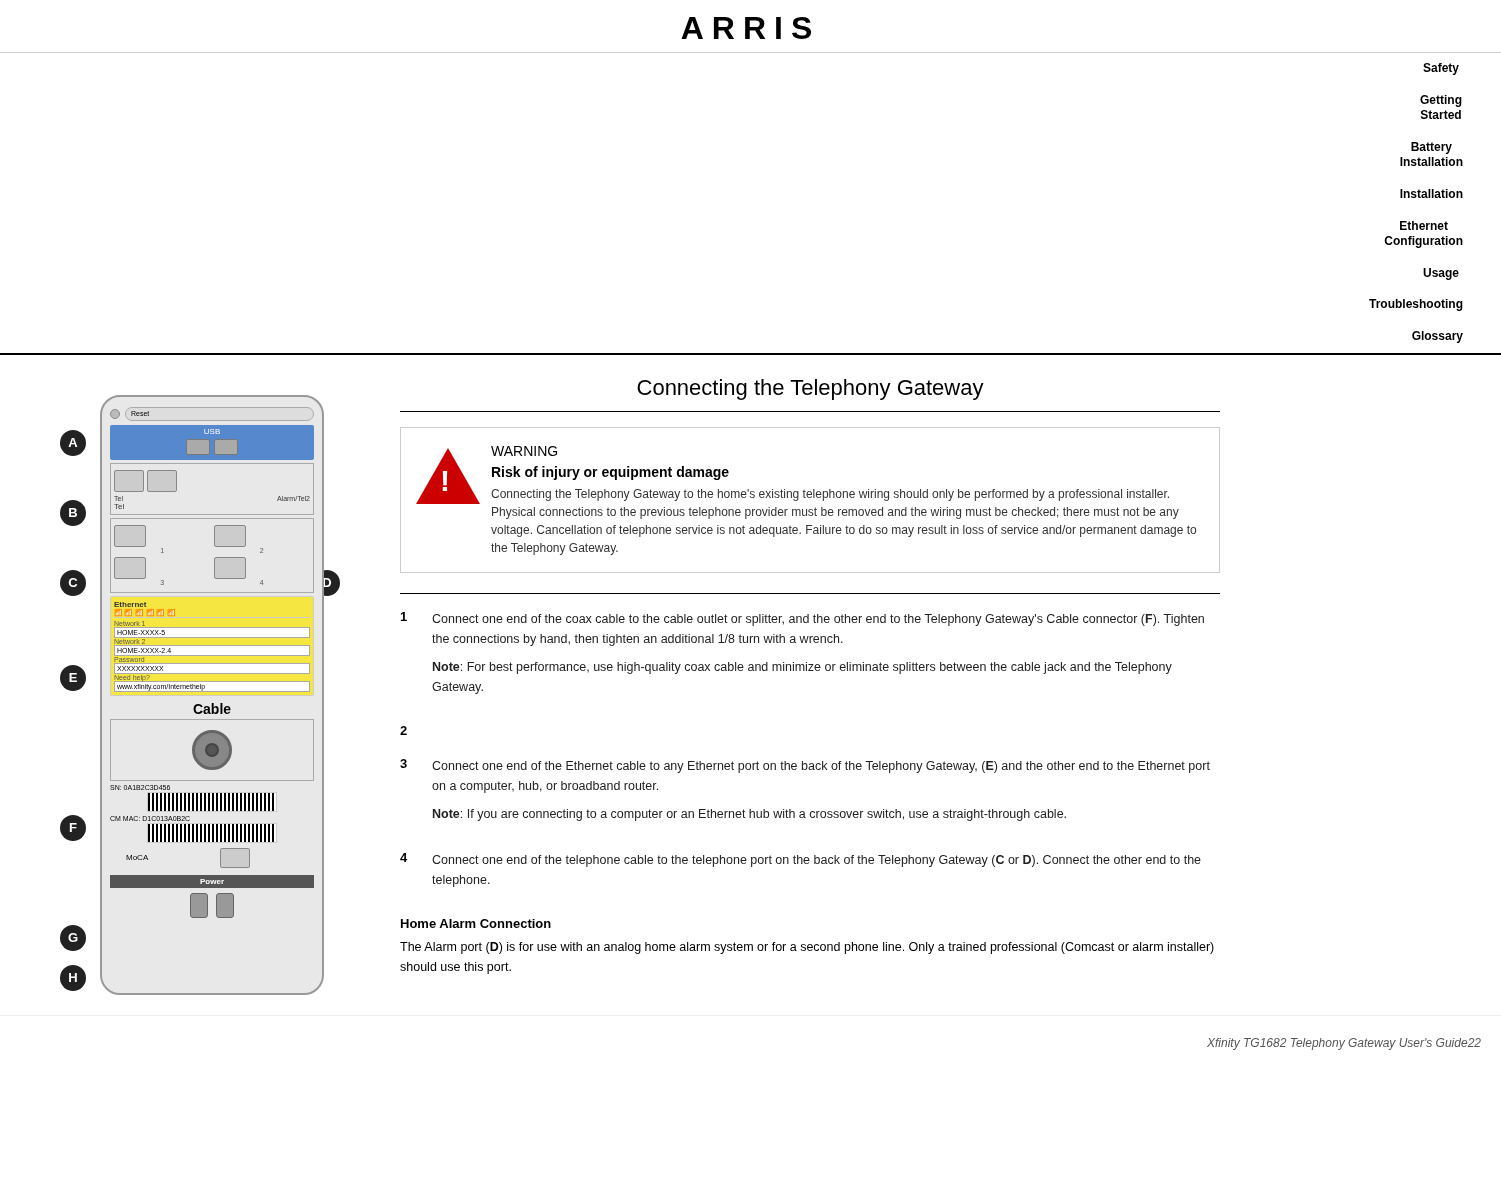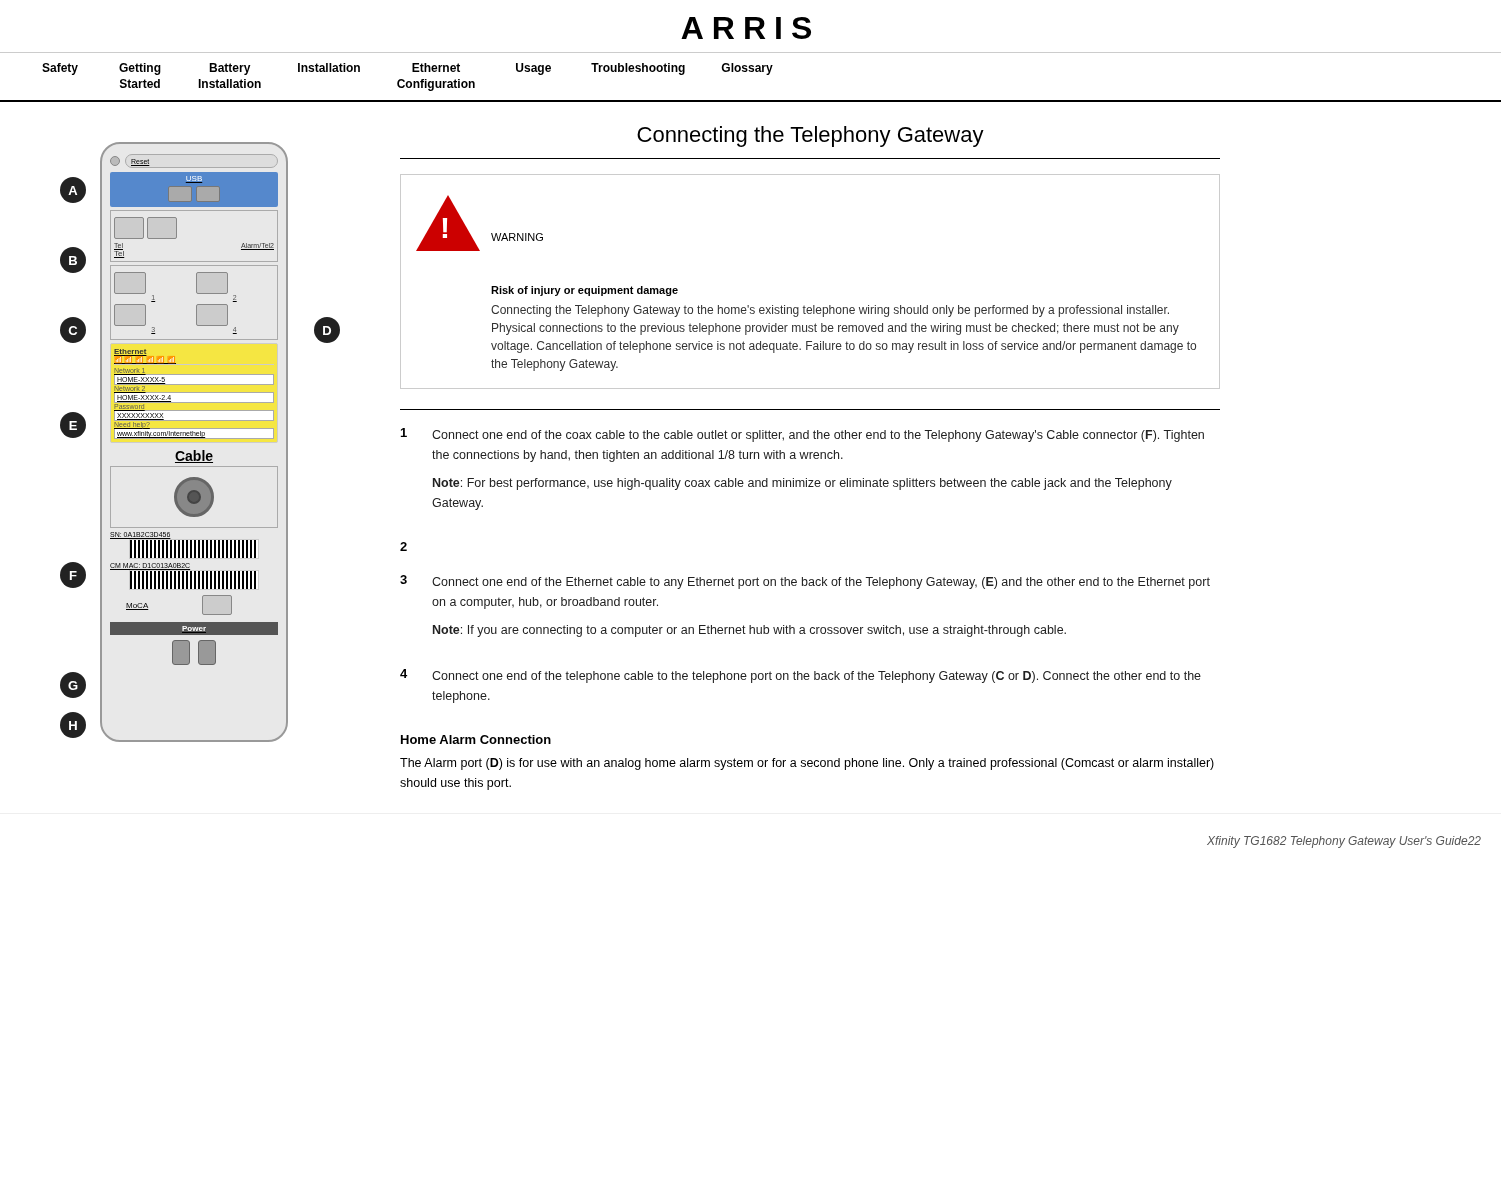--- a/index.html
+++ b/index.html
@@ -23,24 +23,25 @@
     .arris-logo {
       font-size: 32px;
       font-weight: 900;
       letter-spacing: 8px;
       color: #000;
     }
 
     
     .nav-bar {
       display: flex;
-      align-items: flex-start;
+      align-items: flex-end;
       border-bottom: 2px solid #000;
       padding: 0 20px;
       background: #fff;
+      flex-direction: column;
     }
     .nav-item {
       display: flex;
       flex-direction: column;
       align-items: center;
       justify-content: center;
       padding: 8px 18px;
       font-size: 12px;
       font-weight: bold;
       text-align: center;
@@ -227,23 +228,22 @@
     .warning-icon {
       width: 60px;
       height: 60px;
       flex-shrink: 0;
       position: relative;
     }
 
     .warning-content { flex: 1; }
 
     .warning-title {
-      font-size: 11px;
+      font-size: 14px;
       margin-bottom: 5px;
-      margin-top: 41px;
     }
 
     .warning-bold {
       font-weight: bold;
     }
 
     .warning-text {
       font-size: 12px;
       line-height: 1.5;
       color: #333;
@@ -392,21 +392,21 @@
       <div class="label-letter" style="position:absolute; right:0; top:175px;">D</div>
 
       <div class="label-letter" style="position:absolute; left:0; top:270px;">E</div>
 
       <div class="label-letter" style="position:absolute; left:0; top:420px;">F</div>
 
       <div class="label-letter" style="position:absolute; left:0; top:530px;">G</div>
 
       <div class="label-letter" style="position:absolute; left:0; top:570px;">H</div>
 
-      <div class="device-body" style="margin-left:40px; width:188px;text-decoration:underline;">
+      <div class="device-body" style="margin-left:40px; width:224px;">
 
         <div class="reset-area">
           <div style="width:10px;height:10px;border-radius:50%;background:#bbb;border:1px solid #888;"></div>
           <div style="flex:1;height:14px;background:#ddd;border:1px solid #aaa;border-radius:7px;display:flex;align-items:center;padding-left:5px;">
             <span style="font-size:7px;">Reset</span>
           </div>
         </div>
 
         <div style="background:#5588cc;padding:2px;margin:3px 0;border-radius:2px;">
           <div style="font-size:8px;color:#fff;text-align:center;">USB</div>

